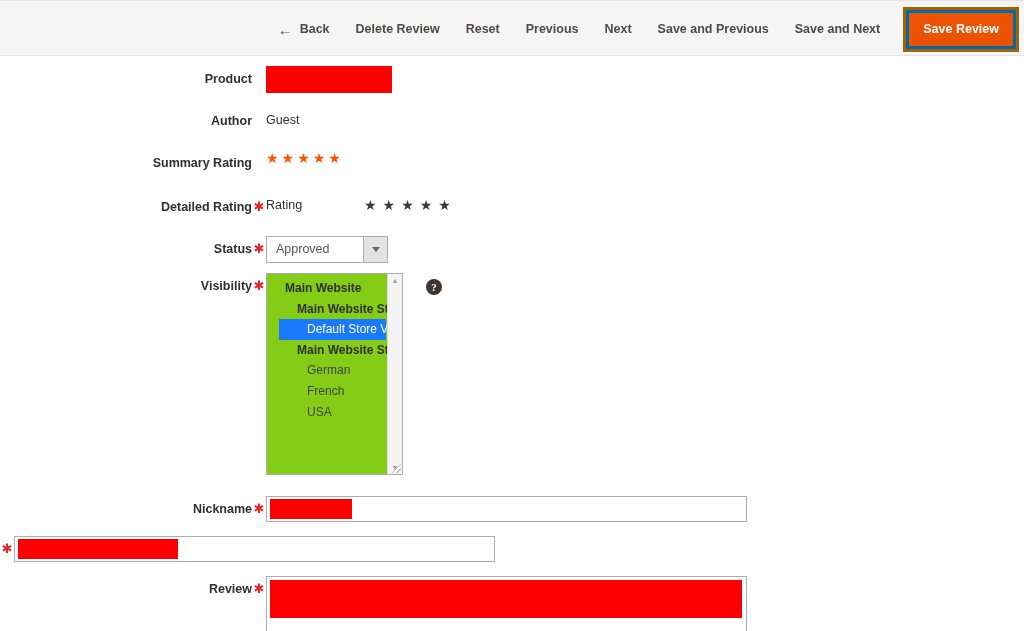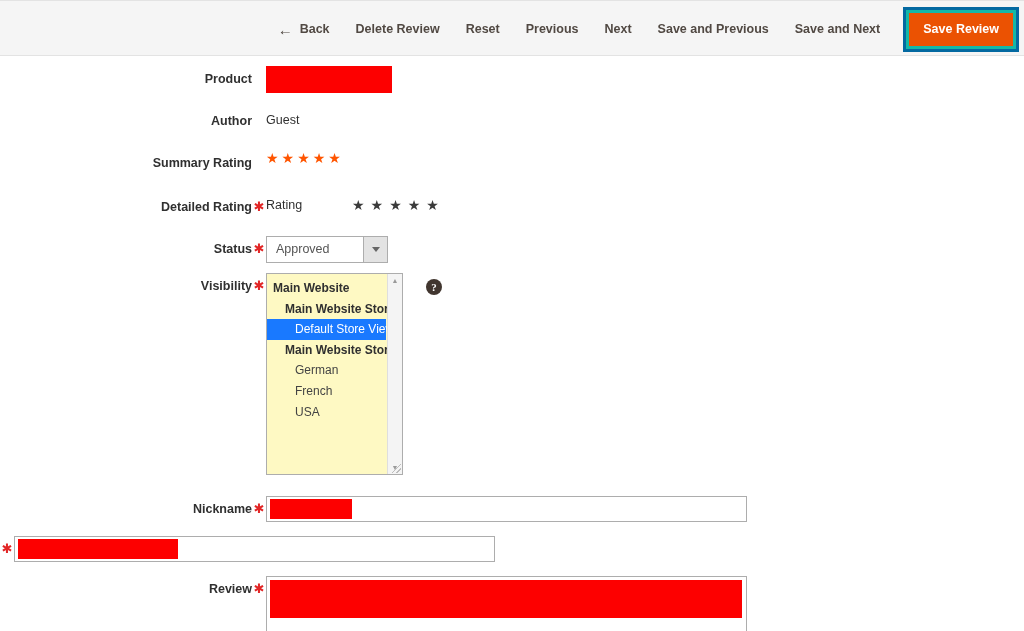--- a/index.html
+++ b/index.html
@@ -55,23 +55,23 @@
   .back-arrow {
     display: inline-block;
     margin-right: 7px;
     font-size: 15px;
     font-weight: normal;
     line-height: 1;
     color: #514943;
   }
   
   .primary-wrap {
-    border: 3px solid #0369a1;
+    border: 3px solid #a16207;
     padding: 3px;
-    background: #14b8a6;
+    background: #0369a1;
     margin-left: 10px;
     margin-right: 5px;
     display: inline-block;
     line-height: 0;
   }
   .btn-primary {
     background: #eb5202;
     border: 1px solid #eb5202;
     color: #ffffff;
     font-family: "Liberation Sans", sans-serif;
@@ -134,21 +134,21 @@
     color: #ff5501;
     font-size: 14px;
     letter-spacing: 0;
     margin-right: 3px;
   }
   .stars-detailed span {
     color: #3b3b3b;
     font-size: 14px;
     margin-right: 6px;
   }
-  .detailed-wrap { display: flex; align-items: flex-end; }
+  .detailed-wrap { display: flex; align-items: flex-end; gap: 12px; }
   .detailed-name {
     font-size: 12.5px;
     color: #303030;
     width: 86px;
     padding-top: 4px;
     line-height: 1.2;
   }
   .detailed-stars { padding-top: 3px; }
 
   
@@ -185,23 +185,23 @@
     border-top: 5px solid #666;
   }
 
   
   .multi-wrap { display: flex; align-items: flex-start; }
   .multiselect {
     position: relative;
     width: 137px;
     height: 202px;
     border: 1px solid #adadad;
-    background: #fef9c3;
+    background: #84cc16;
     overflow: hidden;
-    padding: 4px 0 0 0;
+    padding: 4px 0 0 12px;
   }
   .ms-list { padding-right: 16px; }
   .ms-opt {
     font-size: 12px;
     line-height: 1.55;
     padding: 1px 4px 1px 8px;
     color: #303030;
     white-space: nowrap;
   }
   .ms-opt.level-0 { font-weight: bold; padding-left: 6px; }

